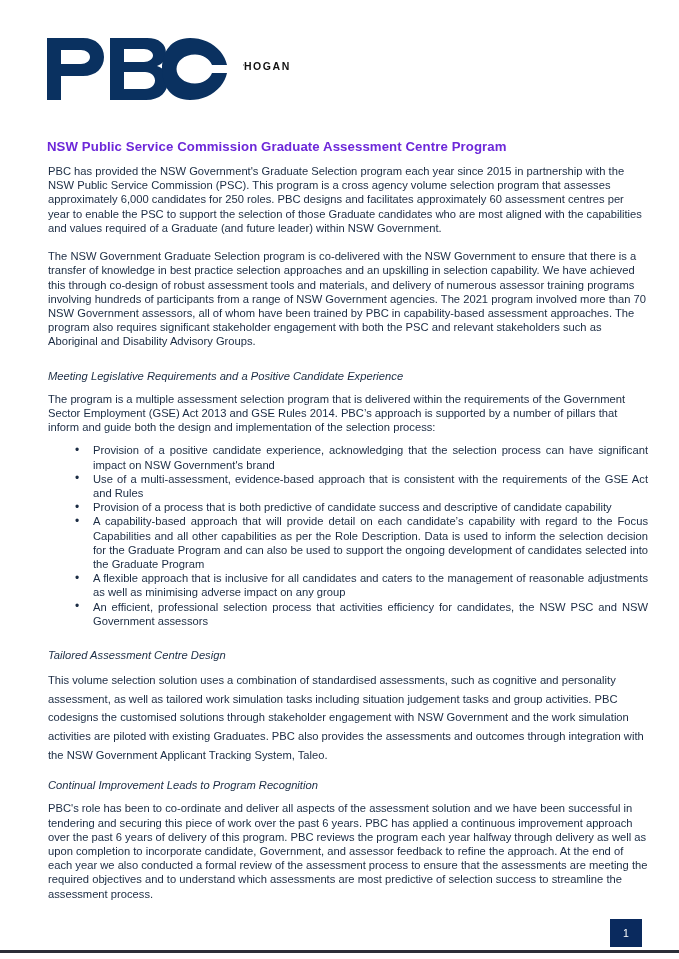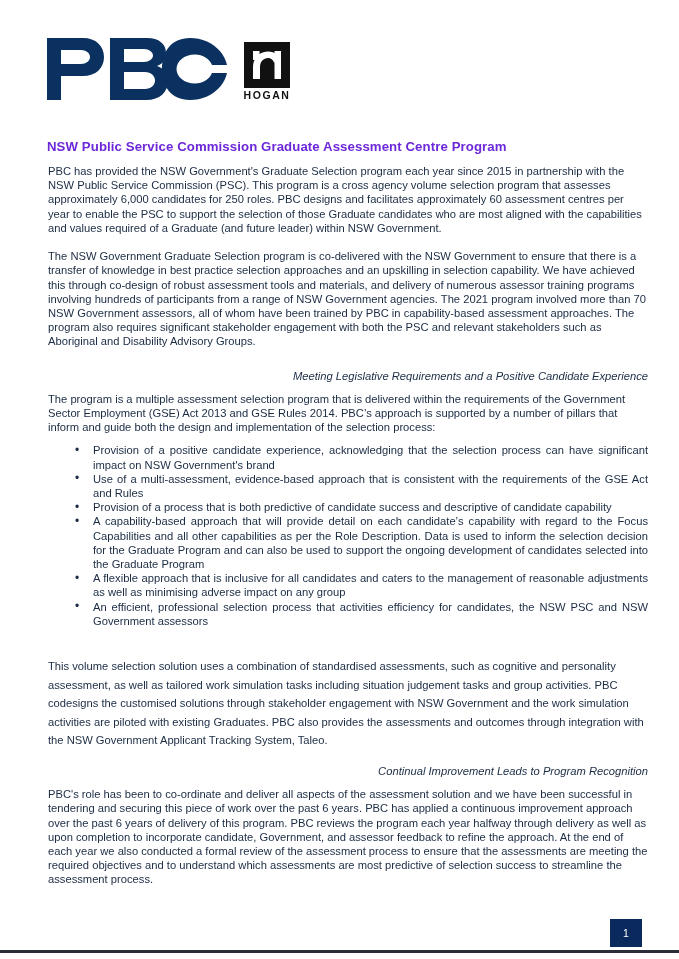--- a/index.html
+++ b/index.html
@@ -30,21 +30,21 @@
     align-items: flex-start;
   }
   .pbc-wordmark {
     display: block;
   }
   .hogan-mark {
     margin-left: 14px;
     margin-top: 4px;
     width: 48px;
     display: flex;
-    flex-direction: column;
+    flex-direction: row;
     align-items: center;
   }
   .hogan-square {
     display: block;
   }
   .hogan-word {
     font-family: "Liberation Sans", sans-serif;
     font-size: 10.5px;
     font-weight: 700;
     letter-spacing: 1.6px;
@@ -85,21 +85,20 @@
   p.body-para + p.body-para {
     margin-top: 14.2px;
   }
 
   .sec-head {
     font-style: italic;
     font-size: 11.2px;
     color: #1a2b43;
     margin: 0;
     line-height: 14.2px;
-    text-align: right;
   }
 
   .gap-lg { height: 20px; }
   .gap-md { height: 14px; }
   .gap-sm { height: 9px; }
 
   ul.pillars {
     margin: 0;
     padding: 0 0 0 0;
     list-style: none;
@@ -213,20 +212,21 @@
       <li>Provision of a positive candidate experience, acknowledging that the selection process can have significant impact on NSW Government's brand</li>
       <li>Use of a multi-assessment, evidence-based approach that is consistent with the requirements of the GSE Act and Rules</li>
       <li>Provision of a process that is both predictive of candidate success and descriptive of candidate capability</li>
       <li>A capability-based approach that will provide detail on each candidate’s capability with regard to the Focus Capabilities and all other capabilities as per the Role Description. Data is used to inform the selection decision for the Graduate Program and can also be used to support the ongoing development of candidates selected into the Graduate Program</li>
       <li>A flexible approach that is inclusive for all candidates and caters to the management of reasonable adjustments as well as minimising adverse impact on any group</li>
       <li>An efficient, professional selection process that activities efficiency for candidates, the NSW PSC and NSW Government assessors</li>
     </ul>
 
     <div class="gap-lg"></div>
 
+    <div class="sec-head">Tailored Assessment Centre Design</div>
 
     <div class="gap-sm"></div>
 
     <p class="body-para loose">This volume selection solution uses a combination of standardised assessments, such as cognitive and personality assessment, as well as tailored work simulation tasks including situation judgement tasks and group activities. PBC codesigns the customised solutions through stakeholder engagement with NSW Government and the work simulation activities are piloted with existing Graduates. PBC also provides the assessments and outcomes through integration with the NSW Government Applicant Tracking System, Taleo.</p>
 
     <div class="gap-md"></div>
 
     <div class="sec-head">Continual Improvement Leads to Program Recognition</div>
 
     <div class="gap-sm"></div>

